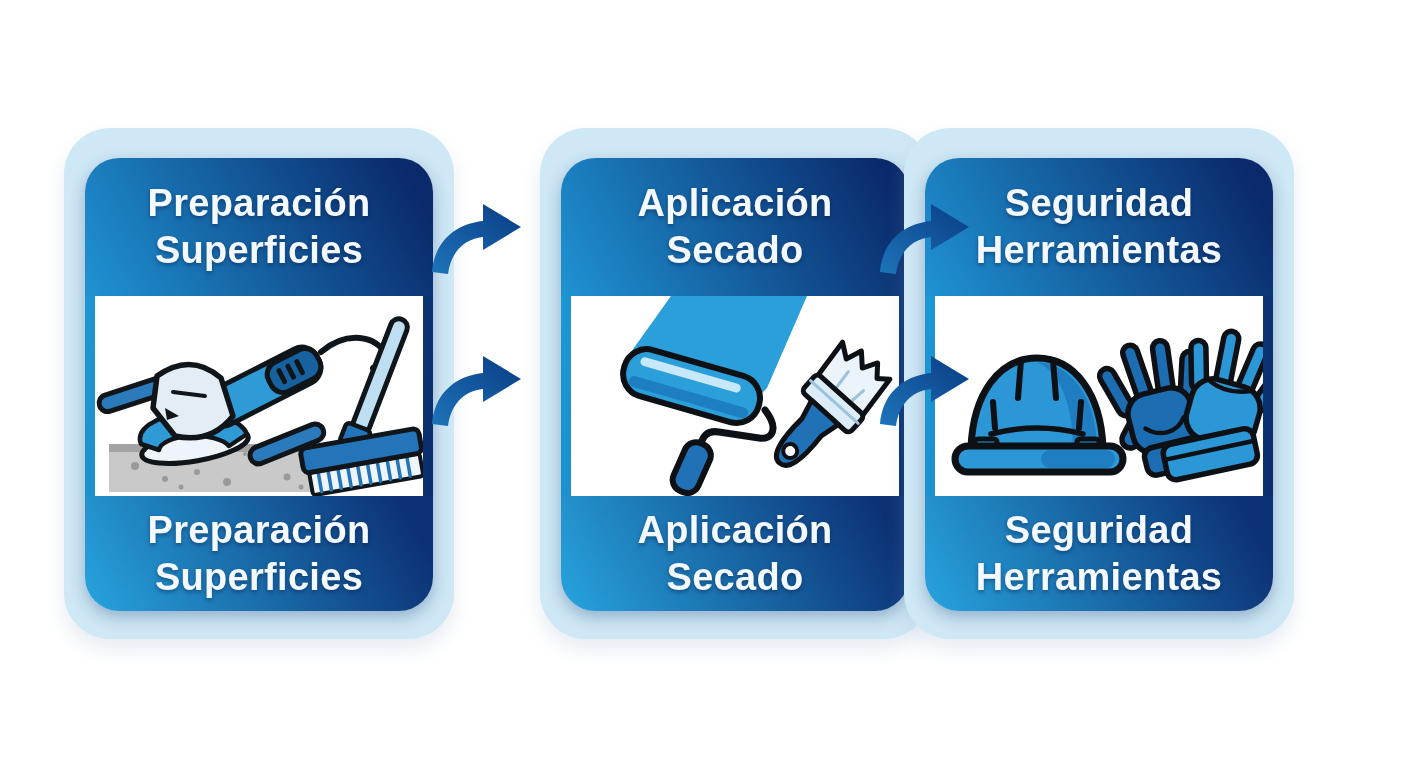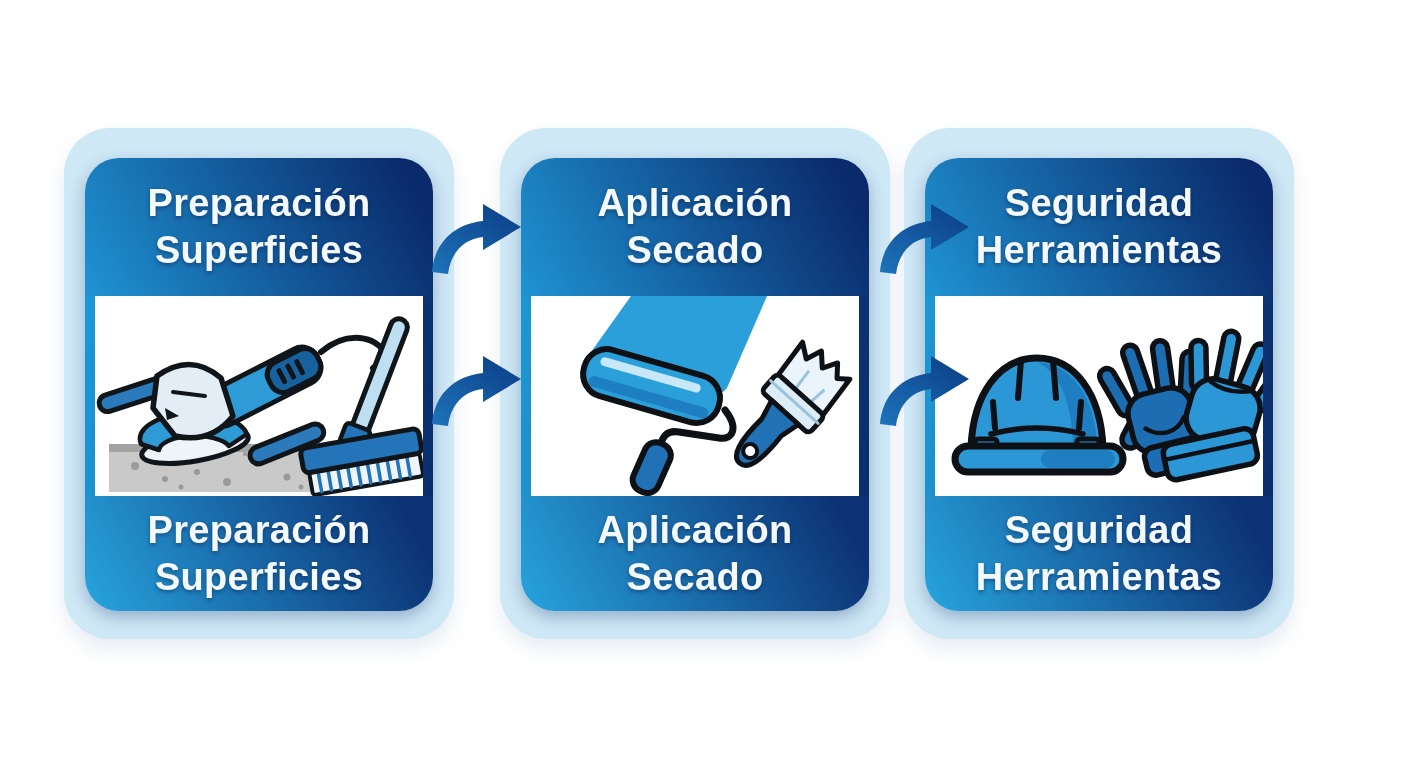--- a/index.html
+++ b/index.html
@@ -5,21 +5,21 @@
   html,body{margin:0;padding:0;background:#ffffff;}
   .stage{
     position:relative;width:1408px;height:768px;overflow:hidden;background:#ffffff;
     font-family:"Liberation Sans", sans-serif;
   }
   .card-outer{
     position:absolute;top:128px;width:390px;height:511px;
     background:#cfe8f6;border-radius:46px;
     box-shadow:0 10px 20px rgba(140,170,200,.22);
   }
-  .pos-1{left:64px}.pos-2{left:500px}.pos-3{left:904px}
+  .pos-1{left:64px}.pos-2{left:540px}.pos-3{left:904px}
   .card-inner{
     position:absolute;left:21px;right:21px;top:30px;bottom:28px;
     border-radius:34px;overflow:hidden;display:flex;flex-direction:column;
     box-shadow:0 6px 16px rgba(10,45,100,.30);
   }
   .card-header{
     flex:0 0 138px;
     background:linear-gradient(62deg,#1f93d3 0%,#0a2a6b 92%);
     display:flex;flex-direction:column;justify-content:center;align-items:center;
   }

